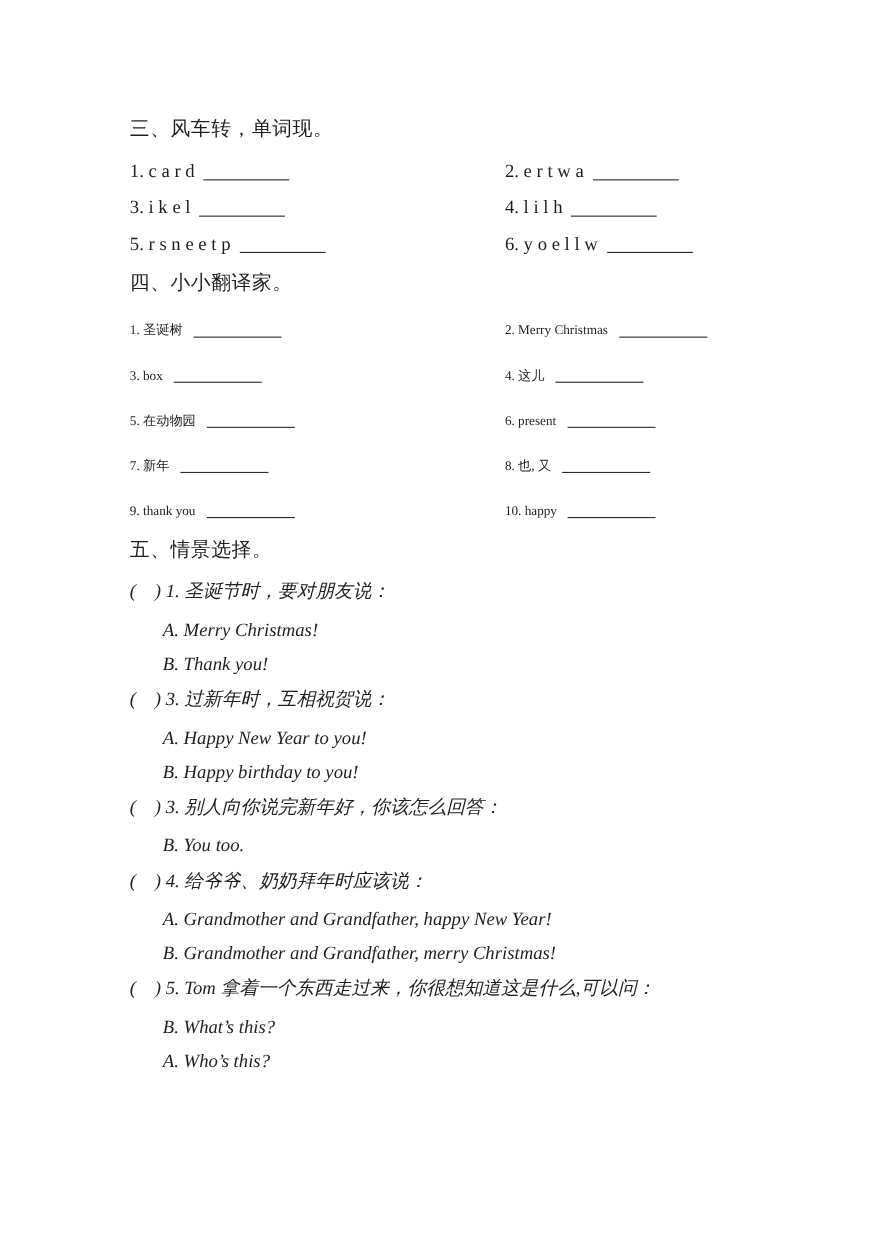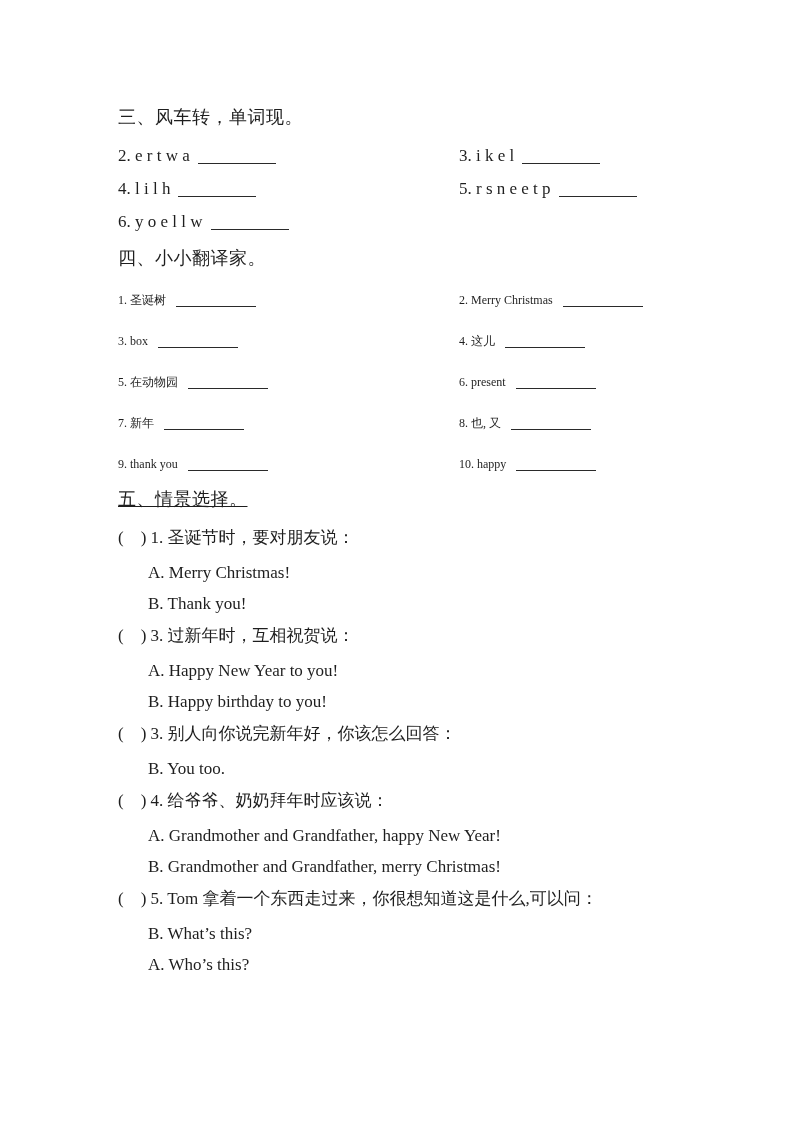--- a/index.html
+++ b/index.html
@@ -53,24 +53,25 @@
     width: 78px;
     height: 2px;
     border-bottom: 1.5px solid #2a2a2a;
     margin-left: 8px;
     position: relative;
     top: 3px;
   }
   #translate-grid .blank { width: 80px; margin-left: 10px; }
   
   #section-translate h3.section-heading { margin: 16px 0 18px 0; font-family: Liberation Mono, monospace; }
-  #section-situational h3.section-heading { margin: 12px 0 16px 0; text-decoration: underline; }
+  #section-situational h3.section-heading { margin: 12px 0 16px 0; }
   
   .question {
     margin-bottom: 6px;
+    font-style: italic;
   }
   .question .prompt {
     font-size: 17px;
     line-height: 24px;
     margin-bottom: 12px;
     white-space: pre-wrap;
   }
   .question .option {
     font-size: 17px;
     line-height: 22px;
@@ -79,20 +80,21 @@
   }
 </style>
 </head>
 <body>
 
 <div class="page">
 
   <section id="section-unscramble">
     <h3 class="section-heading">三、风车转，单词现。</h3>
     <div class="two-col" id="unscramble-grid">
+        <div class="item"><span>1. c a r d</span><span class="blank"></span></div>
         <div class="item"><span>2. e r t w a</span><span class="blank"></span></div>
         <div class="item"><span>3. i k e l</span><span class="blank"></span></div>
         <div class="item"><span>4. l i l h</span><span class="blank"></span></div>
         <div class="item"><span>5. r s n e e t p</span><span class="blank"></span></div>
         <div class="item"><span>6. y o e l l w</span><span class="blank"></span></div>
       </div>
   </section>
 
   <section id="section-translate">
     <h3 class="section-heading">四、小小翻译家。</h3>

